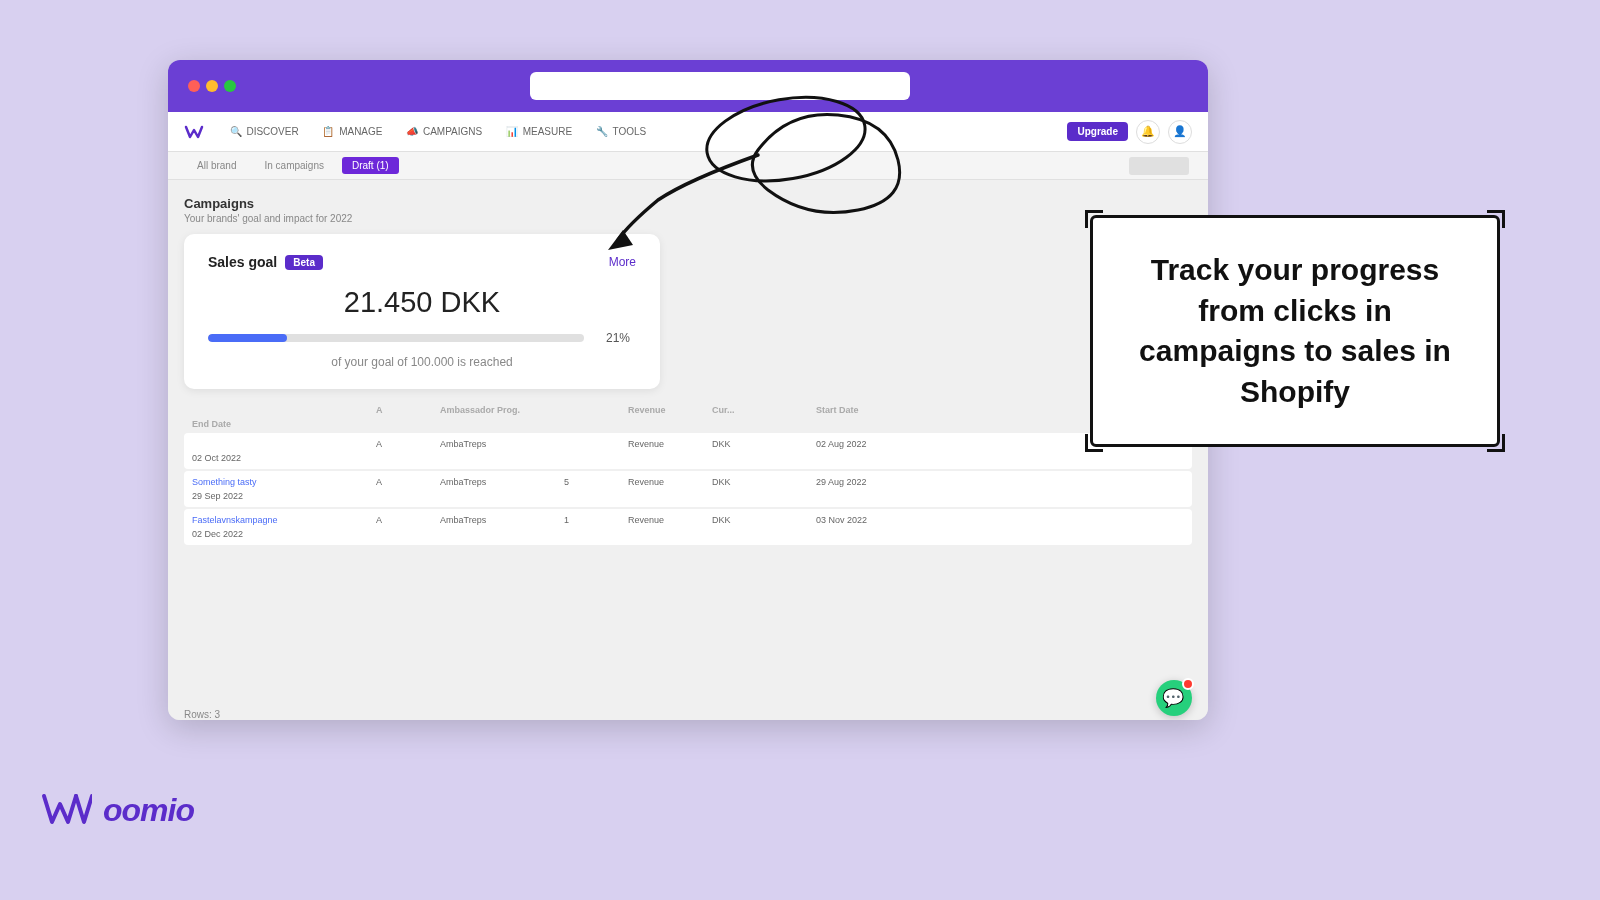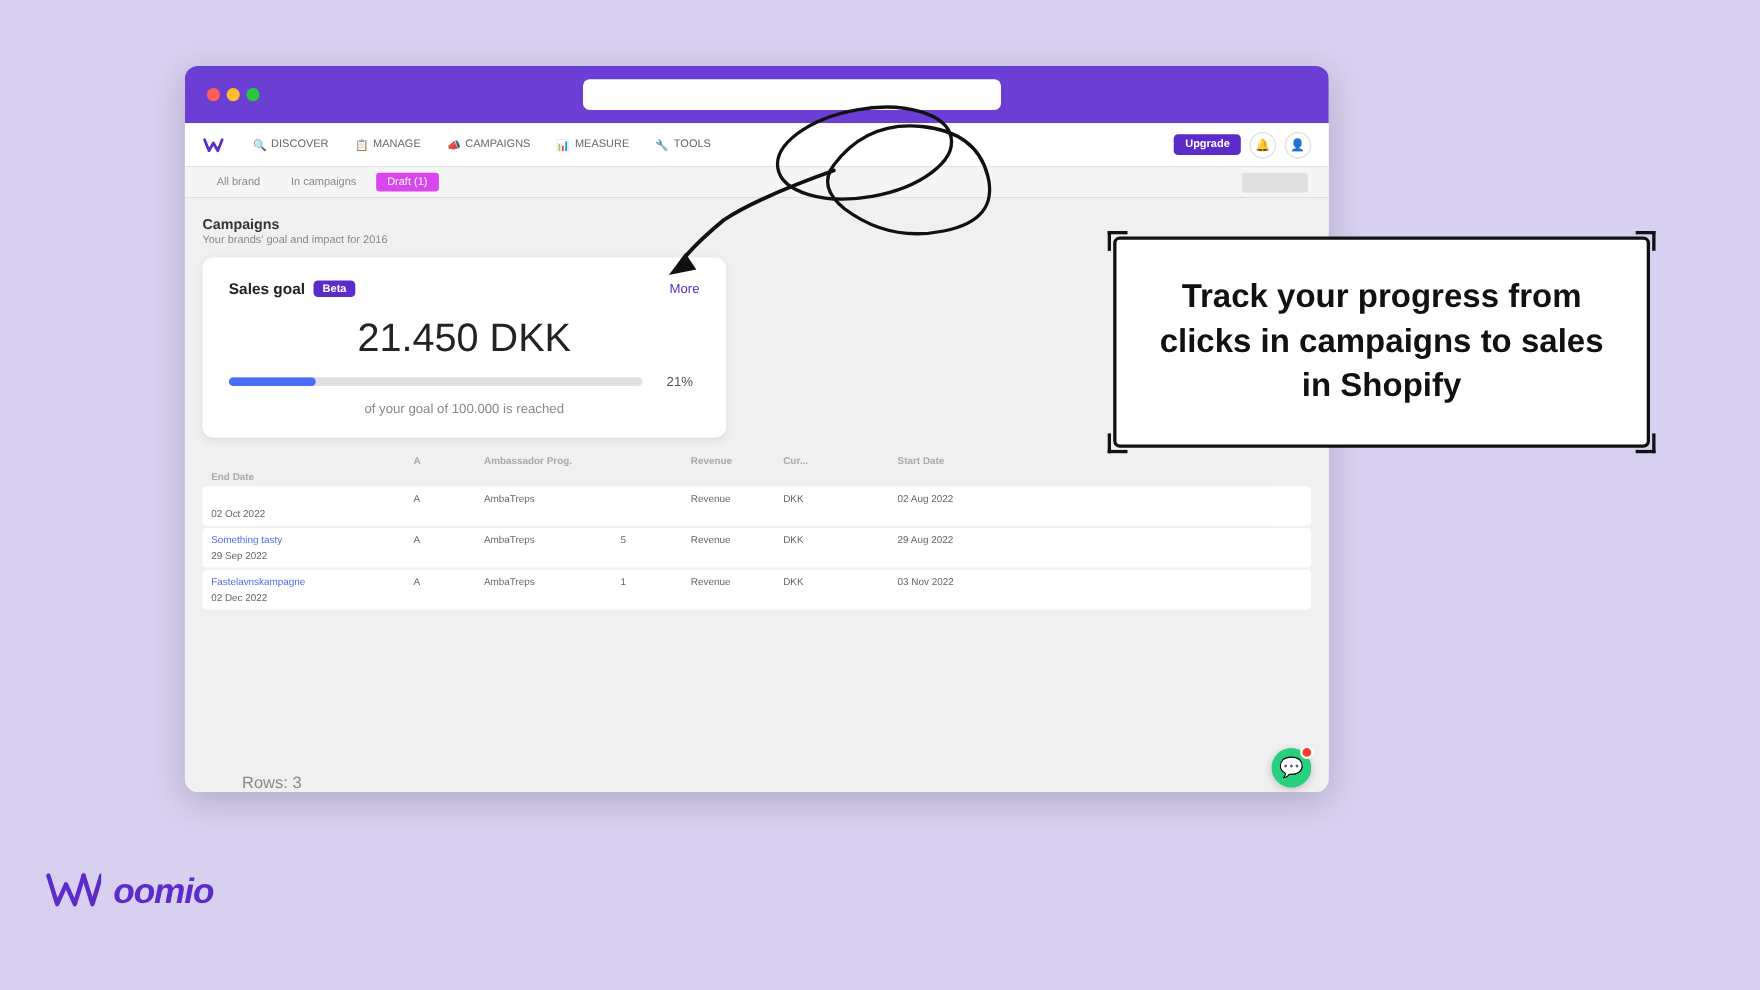--- a/index.html
+++ b/index.html
@@ -139,21 +139,21 @@
     }
 
     .sub-tab {
       padding: 3px 10px;
       font-size: 10px;
       color: #888;
       border-radius: 3px;
       cursor: pointer;
     }
     .sub-tab.active {
-      background: #d946ef;
+      background: #6d28d9;
       color: white;
     }
 
     
     .main-content {
       background: #f0f0f0;
       height: calc(660px - 40px - 40px - 28px);
       padding: 16px;
       overflow: hidden;
       position: relative;
@@ -212,21 +212,21 @@
 
     .more-link {
       color: #5b2cca;
       font-size: 12px;
       cursor: pointer;
       font-weight: 500;
     }
 
     .amount {
       text-align: center;
-      font-size: 36px;
+      font-size: 29px;
       font-weight: 400;
       color: #222;
       margin-bottom: 12px;
     }
 
     .progress-row {
       display: flex;
       align-items: center;
       gap: 22px;
       margin-bottom: 10px;
@@ -289,23 +289,22 @@
     .table-row-item .name-cell {
       color: #4a6cf7;
       font-size: 9px;
     }
 
     
     .pagination {
       position: absolute;
       bottom: 12px;
       left: 16px;
-      font-size: 15px;
+      font-size: 10px;
       color: #888;
-      margin-left: 36px;
     }
 
     
     .chat-icon {
       position: absolute;
       bottom: 16px;
       right: 16px;
       width: 36px;
       height: 36px;
       background: #26d07c;
@@ -338,21 +337,21 @@
       height: 660px;
       pointer-events: none;
       z-index: 10;
     }
 
     
     .callout-box {
       position: absolute;
       top: 215px;
       right: 100px;
-      width: 488px;
+      width: 410px;
       background: white;
       border: 3px solid #111;
       border-radius: 6px;
       padding: 32px 28px;
       z-index: 20;
     }
 
     .callout-box::before,
     .callout-box::after {
       content: '';
@@ -450,21 +449,21 @@
     </div>
     <div class="sub-tab active">
       <span>Draft (1)</span>
     </div>
     <div style="flex:1;"></div>
     <div style="width:60px;height:18px;background:#ccc;border-radius:3px;opacity:0.5;"></div>
   </div>
 
   <div class="main-content">
     <div class="page-title">Campaigns</div>
-    <div class="page-subtitle">Your brands' goal and impact for 2016</div>
+    <div class="page-subtitle">Your brands' goal and impact for 2022</div>
 
     <div class="sales-goal-card">
       <div class="card-header">
         <div class="card-title-row">
           <span class="card-title">Sales goal</span>
           <span class="beta-badge">Beta</span>
         </div>
         <span class="more-link">More</span>
       </div>
       <div class="amount">21.450 DKK</div>

